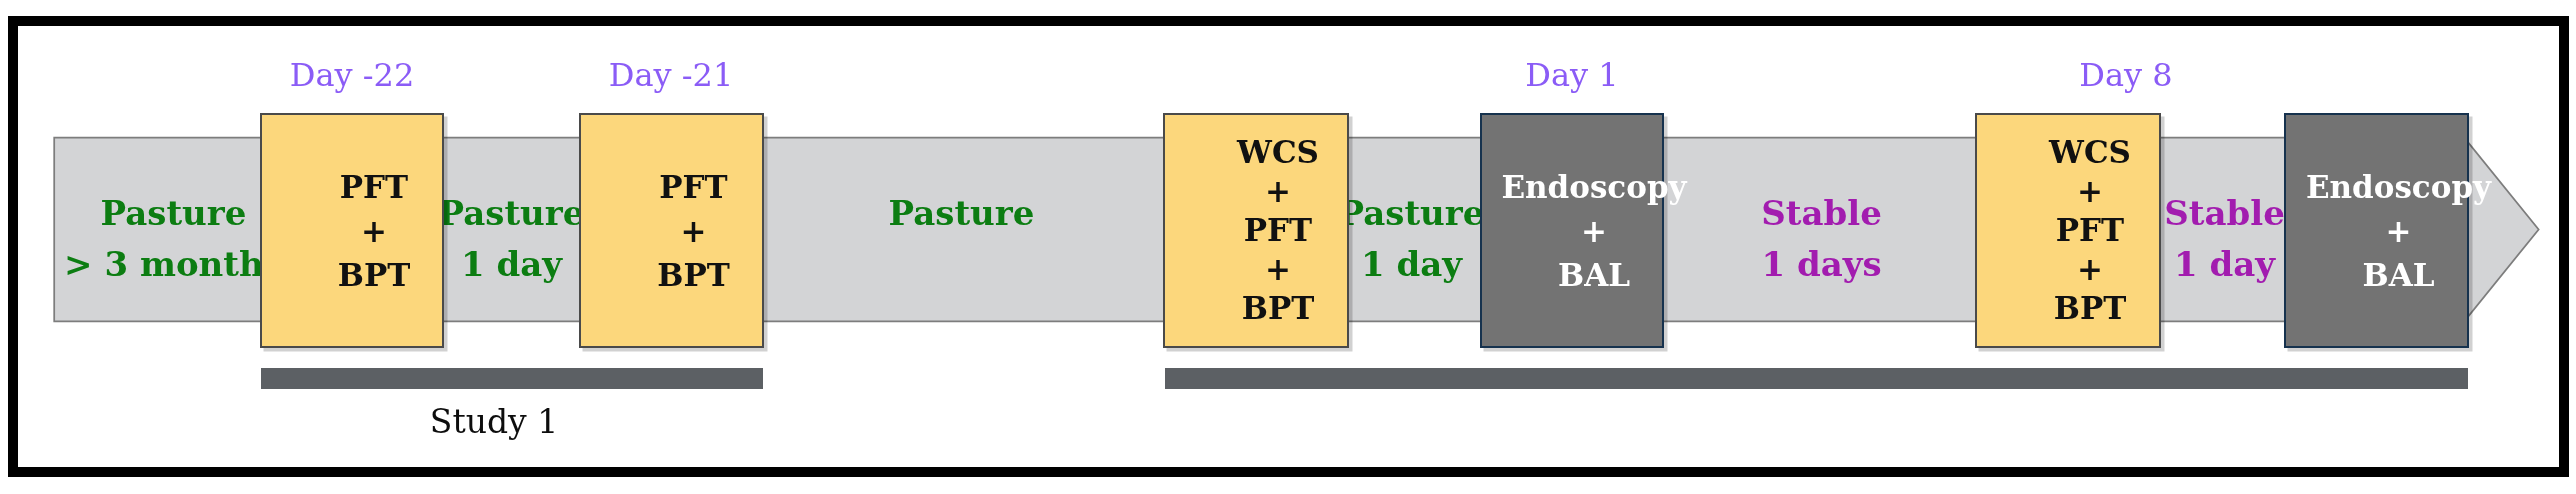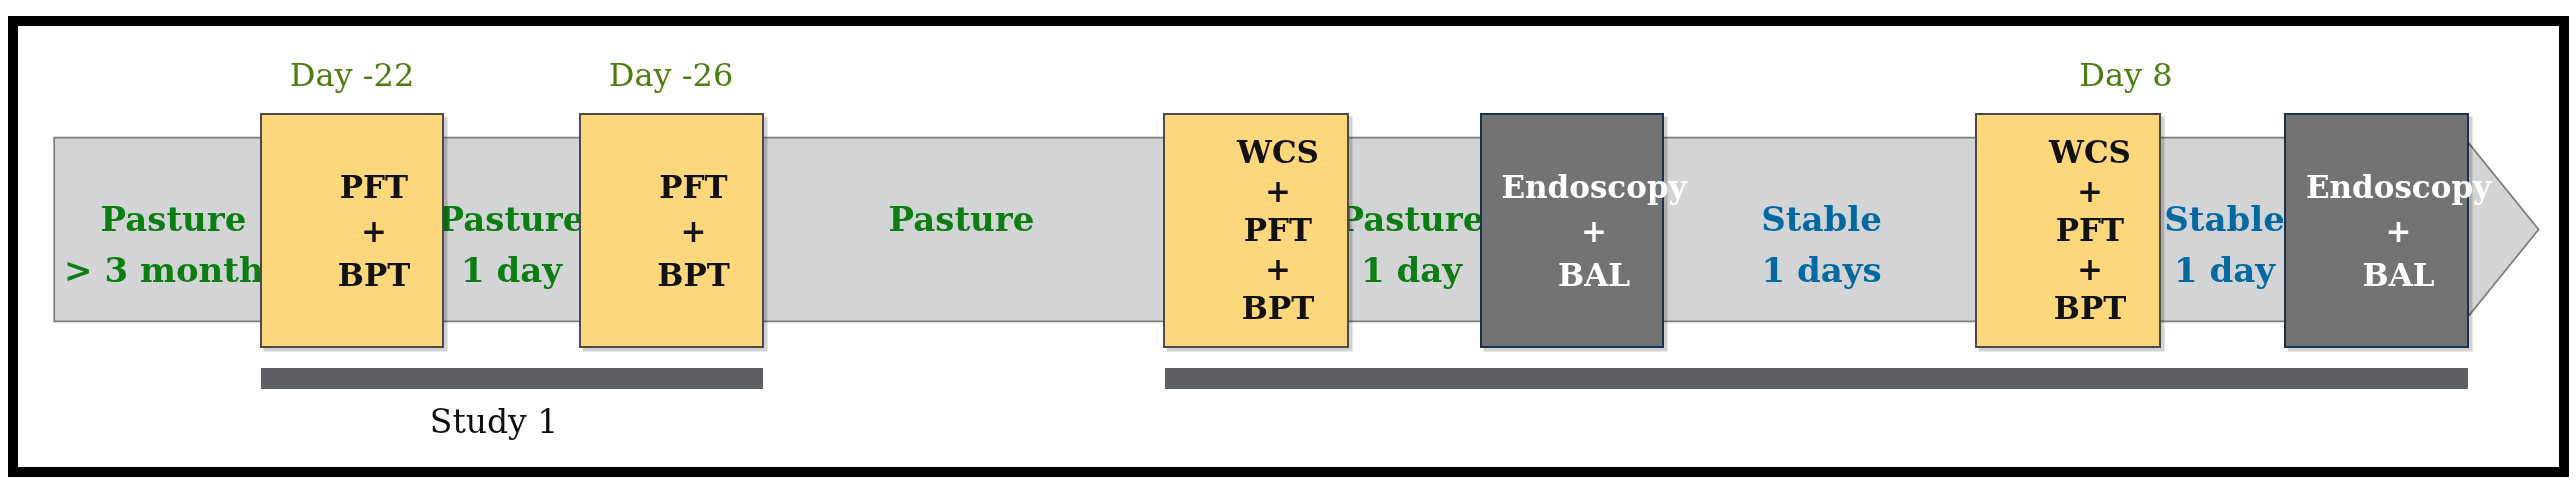--- a/index.html
+++ b/index.html
@@ -7,38 +7,38 @@
     position:relative;width:2576px;height:495px;background:#ffffff;overflow:hidden;
     font-family:"DejaVu Serif","Liberation Serif",serif;
   }
   .frame{
     position:absolute;left:7.6px;top:16.3px;width:2561px;height:461px;
     border:10.5px solid #000;box-sizing:border-box;background:#fff;
   }
   .band-svg{position:absolute;left:53px;top:136px;width:2488px;height:187px;}
   .daylabel{
     position:absolute;top:56px;width:290px;text-align:center;
-    font-size:32px;line-height:39px;color:#4d7c0f;white-space:nowrap;
+    font-size:32px;line-height:39px;color:#8b5cf6;white-space:nowrap;
   }
   .box{
     position:absolute;top:113px;height:235px;box-sizing:border-box;
     display:flex;flex-direction:column;align-items:center;justify-content:center;
     text-align:center;font-weight:bold;font-size:31px;color:#111;
     border:2.3px solid #4a4a4a;box-shadow:3.5px 3.5px 0 rgba(0,0,0,0.18);padding-left:44px;
   }
   .box.yellow{background:#fcd77c;}
   .box.blue{background:#737373;border-color:#16324e;color:#ffffff;}
   .box .ln{display:block;line-height:44px;white-space:nowrap;}
   .box.dense .ln{line-height:39px;}
   .phase{
-    position:absolute;top:194px;width:279px;text-align:center;
+    position:absolute;top:188px;width:279px;text-align:center;
     font-weight:bold;font-size:34px;line-height:51px;white-space:nowrap;
   }
   .phase.green{color:#0c7d12;}
-  .phase.red{color:#0369a1;}
+  .phase.red{color:#a21caf;}
   .bar{position:absolute;top:368px;height:21px;background:#5c6064;}
   .studylabel{
     position:absolute;top:401px;width:232px;text-align:center;
     font-size:33px;line-height:42px;color:#0d0d0d;white-space:nowrap;
   }
 </style>
 </head>
 <body>
 
 <div id="canvas">
@@ -67,21 +67,22 @@
   <div class="phase red" style="left:1682px">
     <span>Stable</span><br>
     <span>1 days</span>
   </div>
   <div class="phase red" style="left:2085px">
     <span>Stable</span><br>
     <span>1 day</span>
   </div>
 
   <div class="daylabel" style="left:207px">Day -22</div>
-  <div class="daylabel" style="left:526px">Day -26</div>
+  <div class="daylabel" style="left:526px">Day -21</div>
+  <div class="daylabel" style="left:1427px">Day 1</div>
   <div class="daylabel" style="left:1981px">Day 8</div>
 
   <div class="box yellow" style="left:260px;width:184px">
     <span class="ln">PFT</span>
     <span class="ln">+</span>
     <span class="ln">BPT</span>
   </div>
   <div class="box yellow" style="left:579px;width:185px">
     <span class="ln">PFT</span>
     <span class="ln">+</span>

